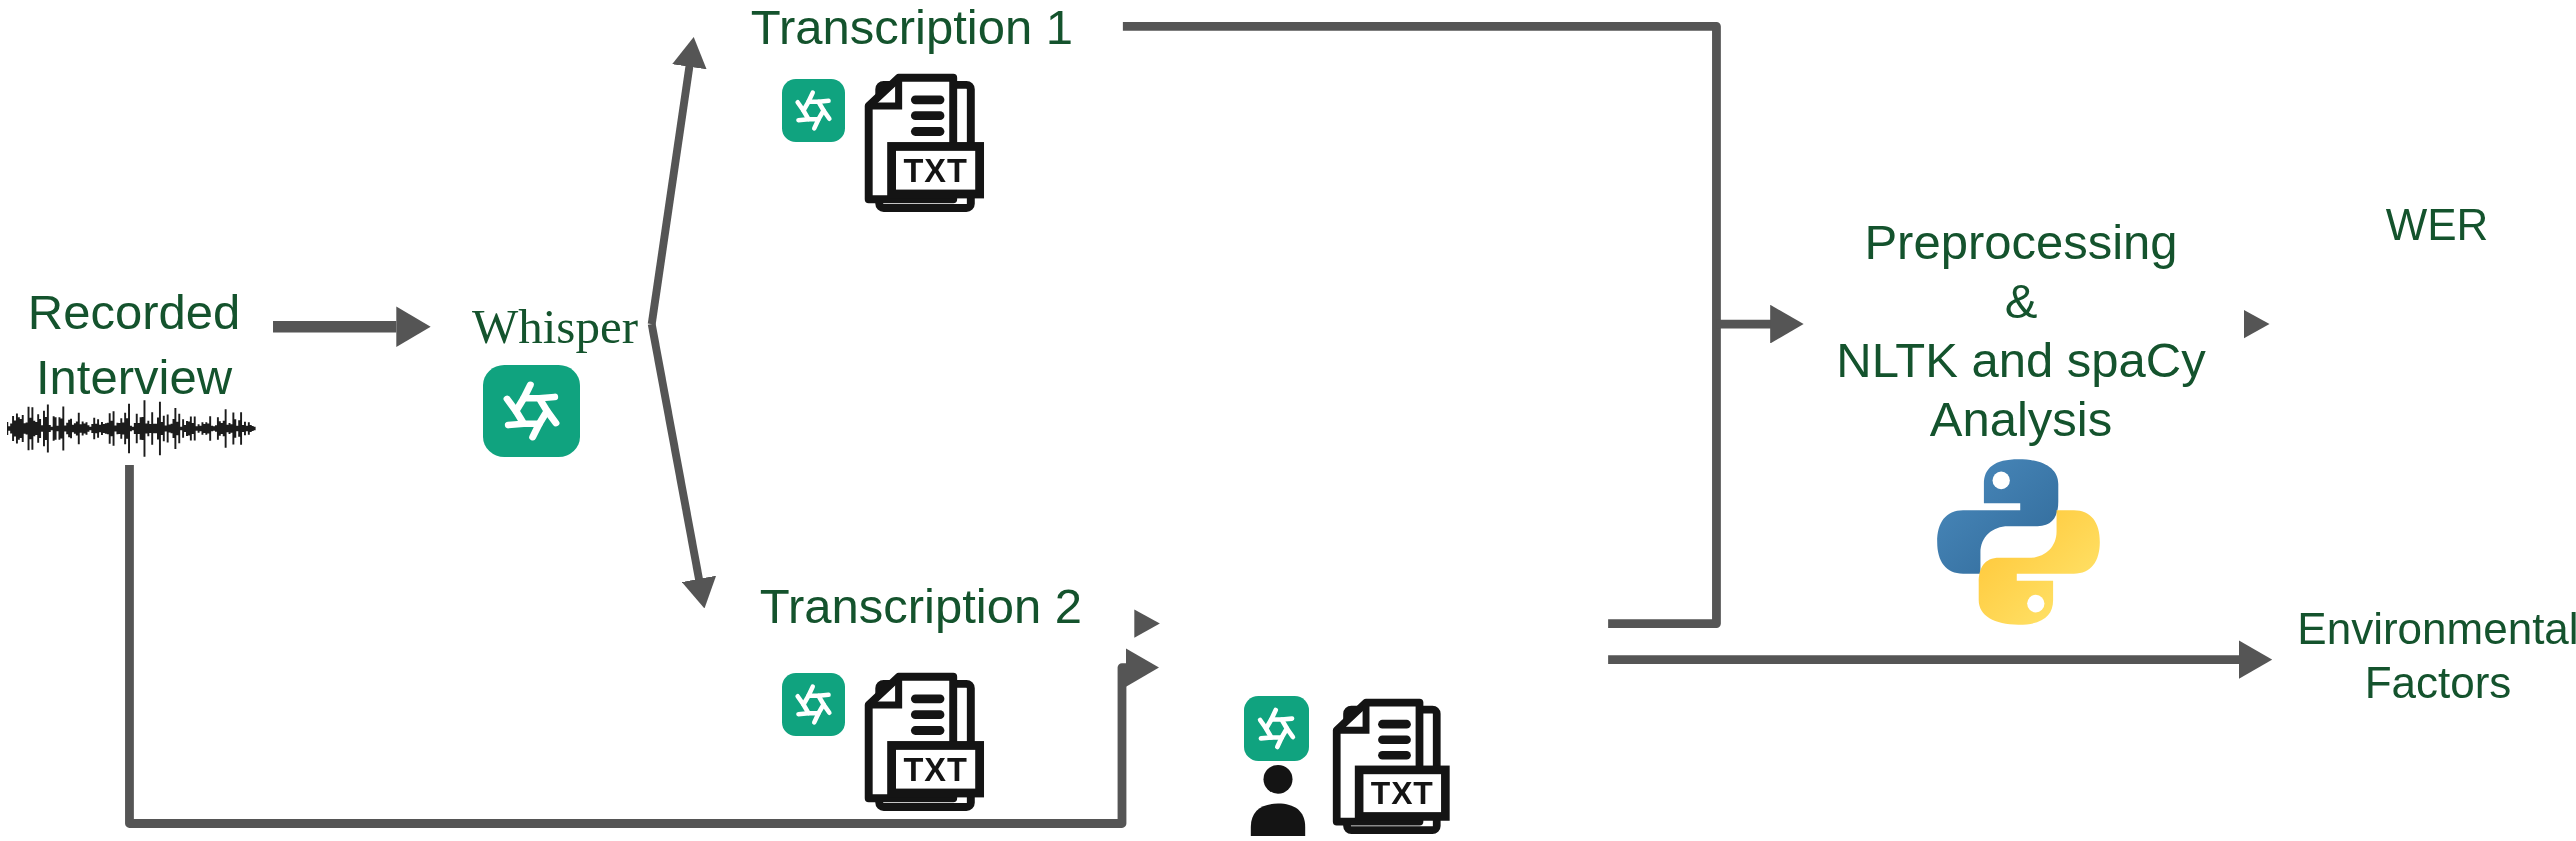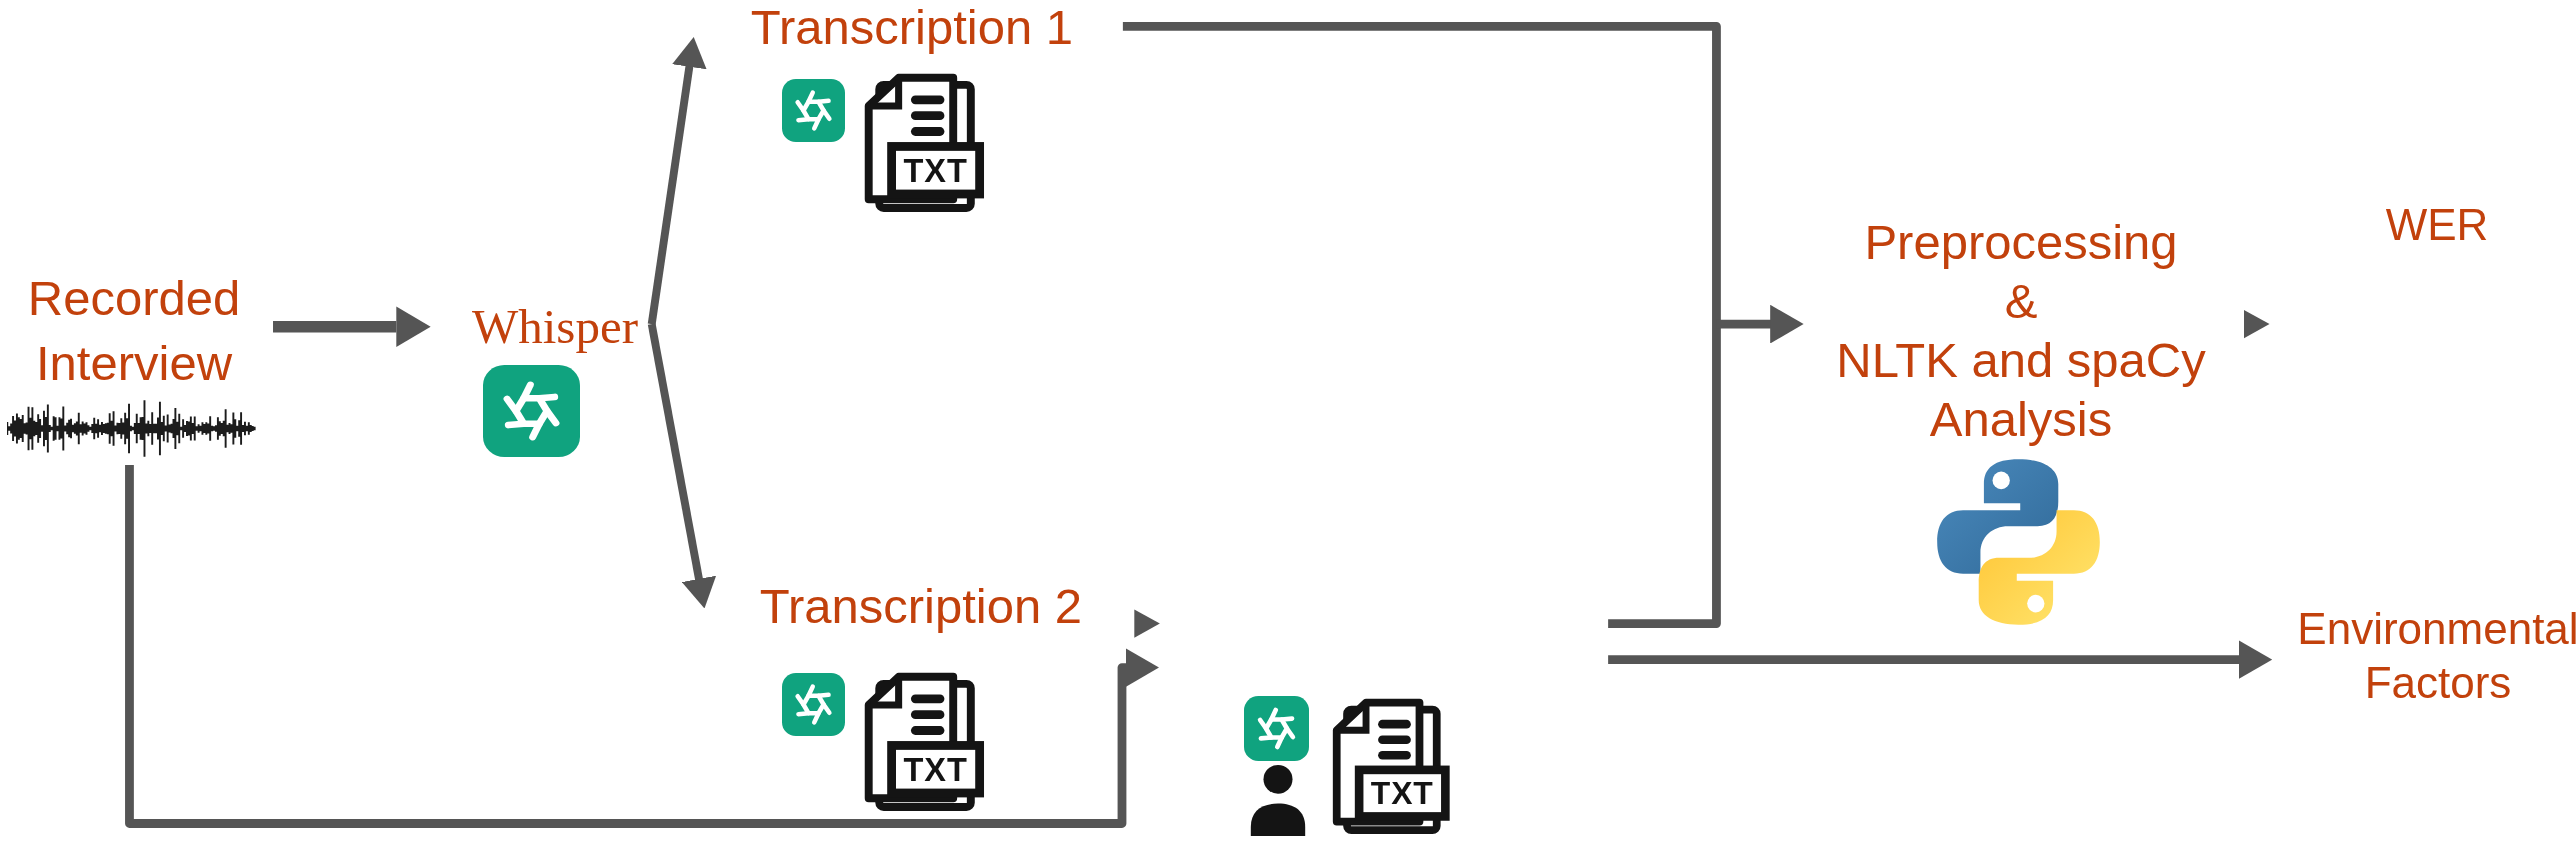--- a/index.html
+++ b/index.html
@@ -8,21 +8,21 @@
     width:2576px;height:842px;
     background:#ffffff;
     font-family:"Liberation Sans", sans-serif;
     overflow:hidden;
   }
   .layer{position:absolute;left:0;top:0;width:2576px;height:842px;}
   .label{
     position:absolute;
     transform:translateX(-50%);
     text-align:center;
-    color:#c2410c;
+    color:#14532d;
     white-space:nowrap;
   }
   .label-main{font-size:49px;line-height:65px;}
   .label-single{font-size:49px;line-height:53px;}
   .label-small{font-size:44px;line-height:52px;}
   .icon{position:absolute;}
   .hidden-defs{position:absolute;width:0;height:0;overflow:hidden;}
 </style>
 </head>
 <body>
@@ -99,21 +99,21 @@
     <path d="M1949 368 H2012" stroke="#555555" stroke-width="10" fill="none" marker-end="url(#arrow)"></path>
 
     <path d="M1826 749 H2544" stroke="#555555" stroke-width="10" fill="none" marker-end="url(#arrow)"></path>
 
     <path d="M147 528 V935 H1274 V758 H1280" stroke="#555555" stroke-width="10" fill="none" stroke-linejoin="round" marker-end="url(#arrow)"></path>
 
     <polygon points="1288,692 1288,724 1317,708" fill="#555555"></polygon>
     <polygon points="2548,352 2548,384 2577,368" fill="#555555"></polygon>
   </svg>
 
-  <div class="label label-main" style="left:134px;top:266px;">
+  <div class="label label-main" style="left:134px;top:280px;">
     <div>Recorded</div>
     <div>Interview</div>
   </div>
   <svg class="icon" style="left:7px;top:396px;" width="250" height="65" viewBox="0 0 284 74">
     <line x1="0" y1="37" x2="281" y2="37" stroke="#1c1c1c" stroke-width="3"></line>
     <path id="wf-path" d="M0.0 29.5 V44.5 M2.2 34.4 V39.6 M4.4 31.2 V42.8 M6.6 22.7 V51.3 M8.8 28.0 V46.0 M11.0 19.8 V54.2 M13.2 24.2 V49.8 M15.4 26.2 V47.8 M17.6 21.6 V52.4 M19.8 30.9 V43.1 M22.0 30.1 V43.9 M24.2 12.3 V61.7 M26.4 24.7 V49.3 M28.6 12.8 V61.2 M30.8 28.1 V45.9 M33.0 29.6 V44.4 M35.2 20.8 V53.2 M37.4 26.2 V47.8 M39.6 33.3 V40.7 M41.8 16.7 V57.3 M44.0 23.9 V50.1 M46.2 9.7 V64.3 M48.4 32.9 V41.1 M50.6 34.9 V39.1 M52.8 23.0 V51.0 M55.0 24.3 V49.7 M57.2 33.9 V40.1 M59.4 24.1 V49.9 M61.6 25.6 V48.4 M63.8 12.0 V62.0 M66.0 33.5 V40.5 M68.2 30.4 V43.6 M70.4 27.1 V46.9 M72.6 25.8 V48.2 M74.8 32.7 V41.3 M77.0 31.1 V42.9 M79.2 28.9 V45.1 M81.4 19.1 V54.9 M83.6 32.2 V41.8 M85.8 29.0 V45.0 M88.0 31.4 V42.6 M90.2 29.9 V44.1 M92.4 33.2 V40.8 M94.6 34.9 V39.1 M96.8 32.0 V42.0 M99.0 24.9 V49.1 M101.2 31.7 V42.3 M103.4 26.5 V47.5 M105.6 32.6 V41.4 M107.8 29.7 V44.3 M110.0 31.9 V42.1 M112.2 31.1 V42.9 M114.4 30.5 V43.5 M116.6 19.5 V54.5 M118.8 28.3 V45.7 M121.0 17.3 V56.7 M123.2 33.6 V40.4 M125.4 30.4 V43.6 M127.6 30.7 V43.3 M129.8 25.2 V48.8 M132.0 30.1 V43.9 M134.2 19.2 V54.8 M136.4 25.4 V48.6 M138.6 8.9 V65.1 M140.8 34.0 V40.0 M143.0 35.0 V39.0 M145.2 30.7 V43.3 M147.4 20.2 V53.8 M149.6 30.7 V43.3 M151.8 24.1 V49.9 M154.0 24.0 V50.0 M156.2 4.7 V69.3 M158.4 31.3 V42.7 M160.6 28.3 V45.7 M162.8 31.9 V42.1 M165.0 18.6 V55.4 M167.2 31.6 V42.4 M169.4 31.7 V42.3 M171.6 24.5 V49.5 M173.8 6.6 V67.4 M176.0 29.6 V44.4 M178.2 22.4 V51.6 M180.4 33.6 V40.4 M182.6 21.2 V52.8 M184.8 32.4 V41.6 M187.0 31.5 V42.5 M189.2 26.3 V47.7 M191.4 13.8 V60.2 M193.6 29.4 V44.6 M195.8 20.3 V53.7 M198.0 35.0 V39.0 M200.2 26.6 V47.4 M202.4 33.1 V40.9 M204.6 28.4 V45.6 M206.8 29.1 V44.9 M209.0 23.4 V50.6 M211.2 30.8 V43.2 M213.4 23.4 V50.6 M215.6 34.4 V39.6 M217.8 32.1 V41.9 M220.0 33.9 V40.1 M222.2 29.9 V44.1 M224.4 31.8 V42.2 M226.6 29.8 V44.2 M228.8 31.4 V42.6 M231.0 23.1 V50.9 M233.2 33.8 V40.2 M235.4 34.5 V39.5 M237.6 33.2 V40.8 M239.8 24.1 V49.9 M242.0 28.8 V45.2 M244.2 30.7 V43.3 M246.4 28.3 V45.7 M248.6 15.0 V59.0 M250.8 32.6 V41.4 M253.0 30.6 V43.4 M255.2 32.2 V41.8 M257.4 18.8 V55.2 M259.6 26.5 V47.5 M261.8 33.9 V40.1 M264.0 27.6 V46.4 M266.2 18.5 V55.5 M268.4 32.9 V41.1 M270.6 29.3 V44.7 M272.8 33.8 V40.2 M275.0 29.8 V44.2 M277.2 33.0 V41.0 M279.4 34.1 V39.9 M281.6 35.0 V39.0 " stroke="#1c1c1c" stroke-width="2.2" fill="none"></path>
   </svg>
 
   <div class="label label-single" style="left:555px;top:300px;font-family:Liberation Serif, serif;">Whisper</div>
   <svg class="icon" style="left:483px;top:365px;" width="97" height="92" viewBox="0 0 100 100" preserveAspectRatio="none">

